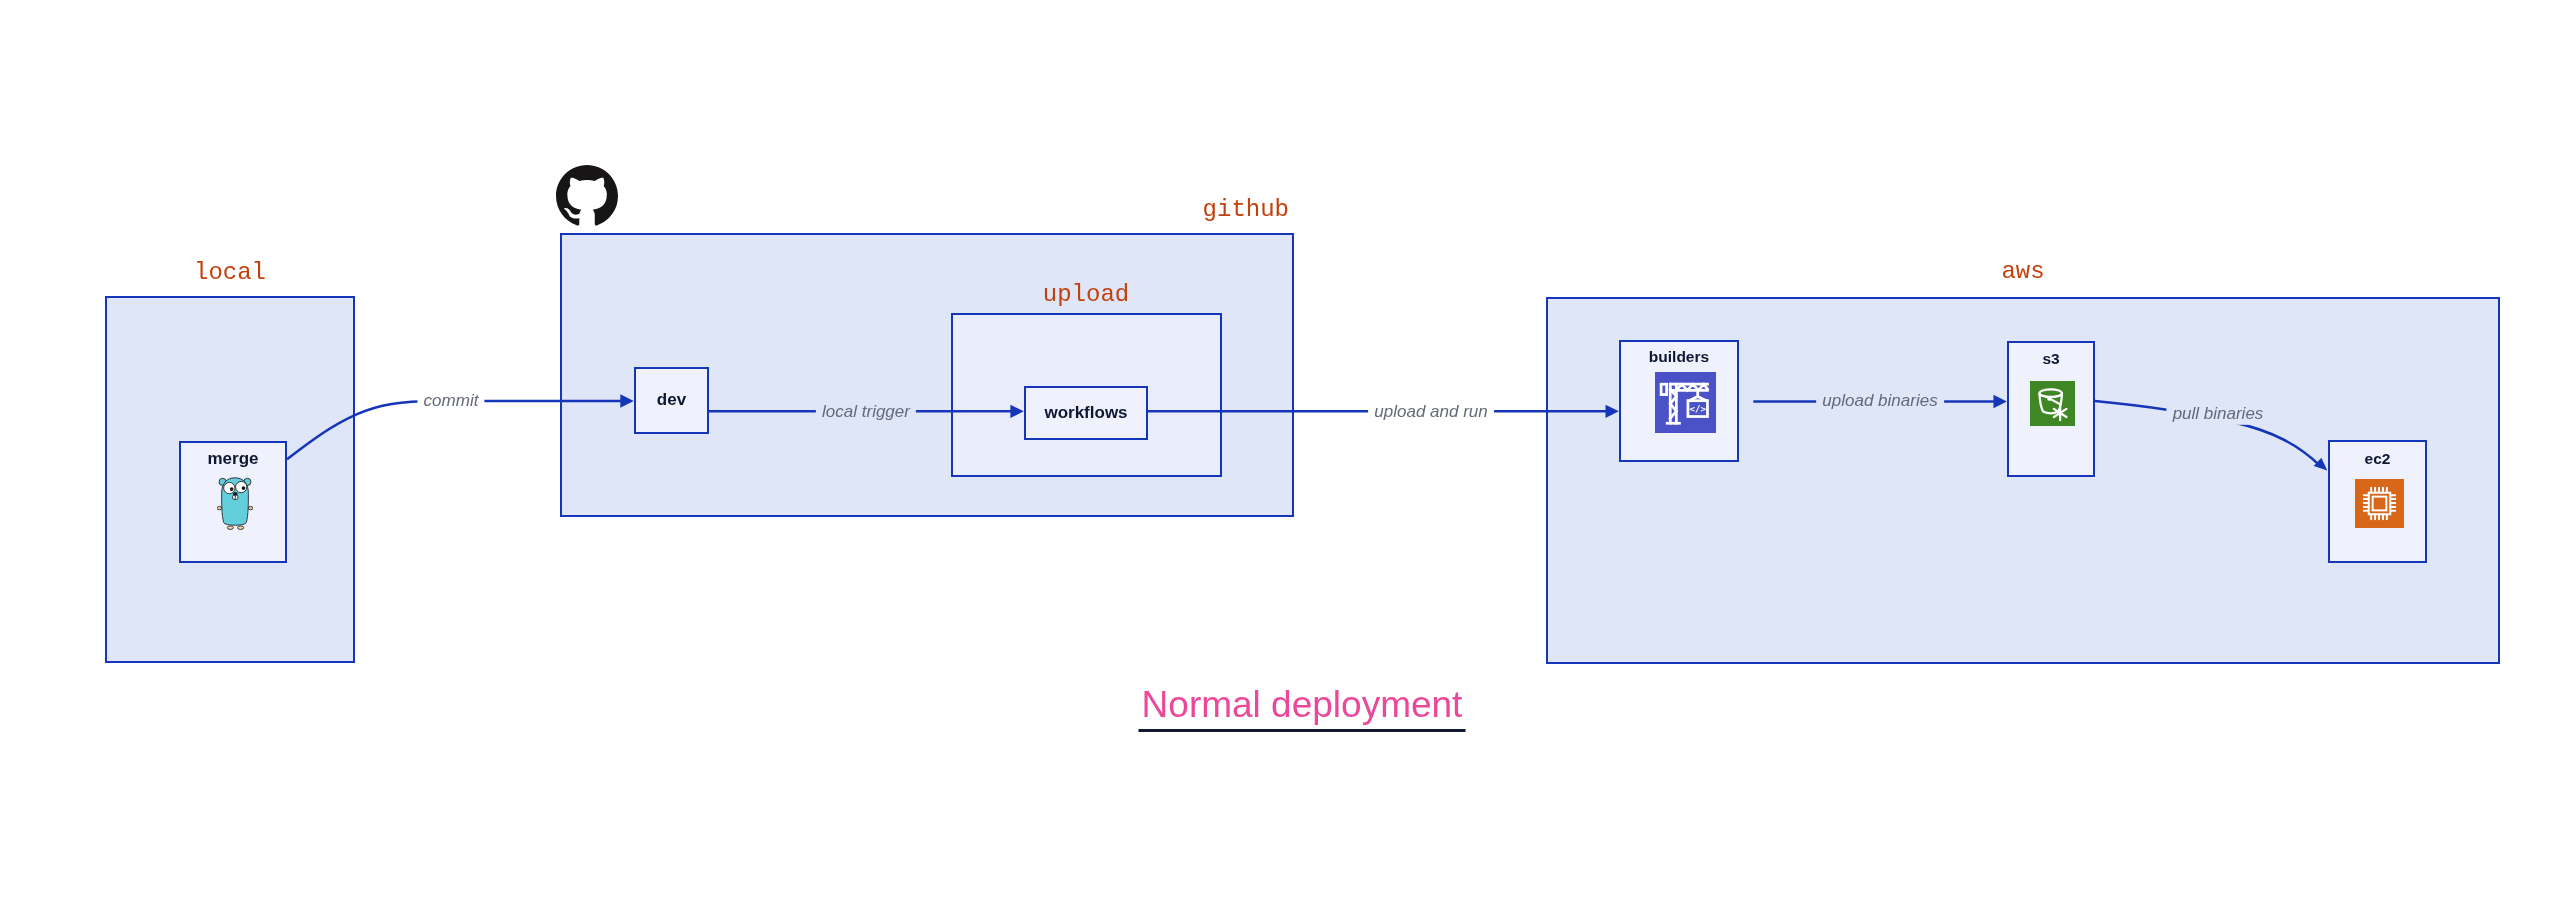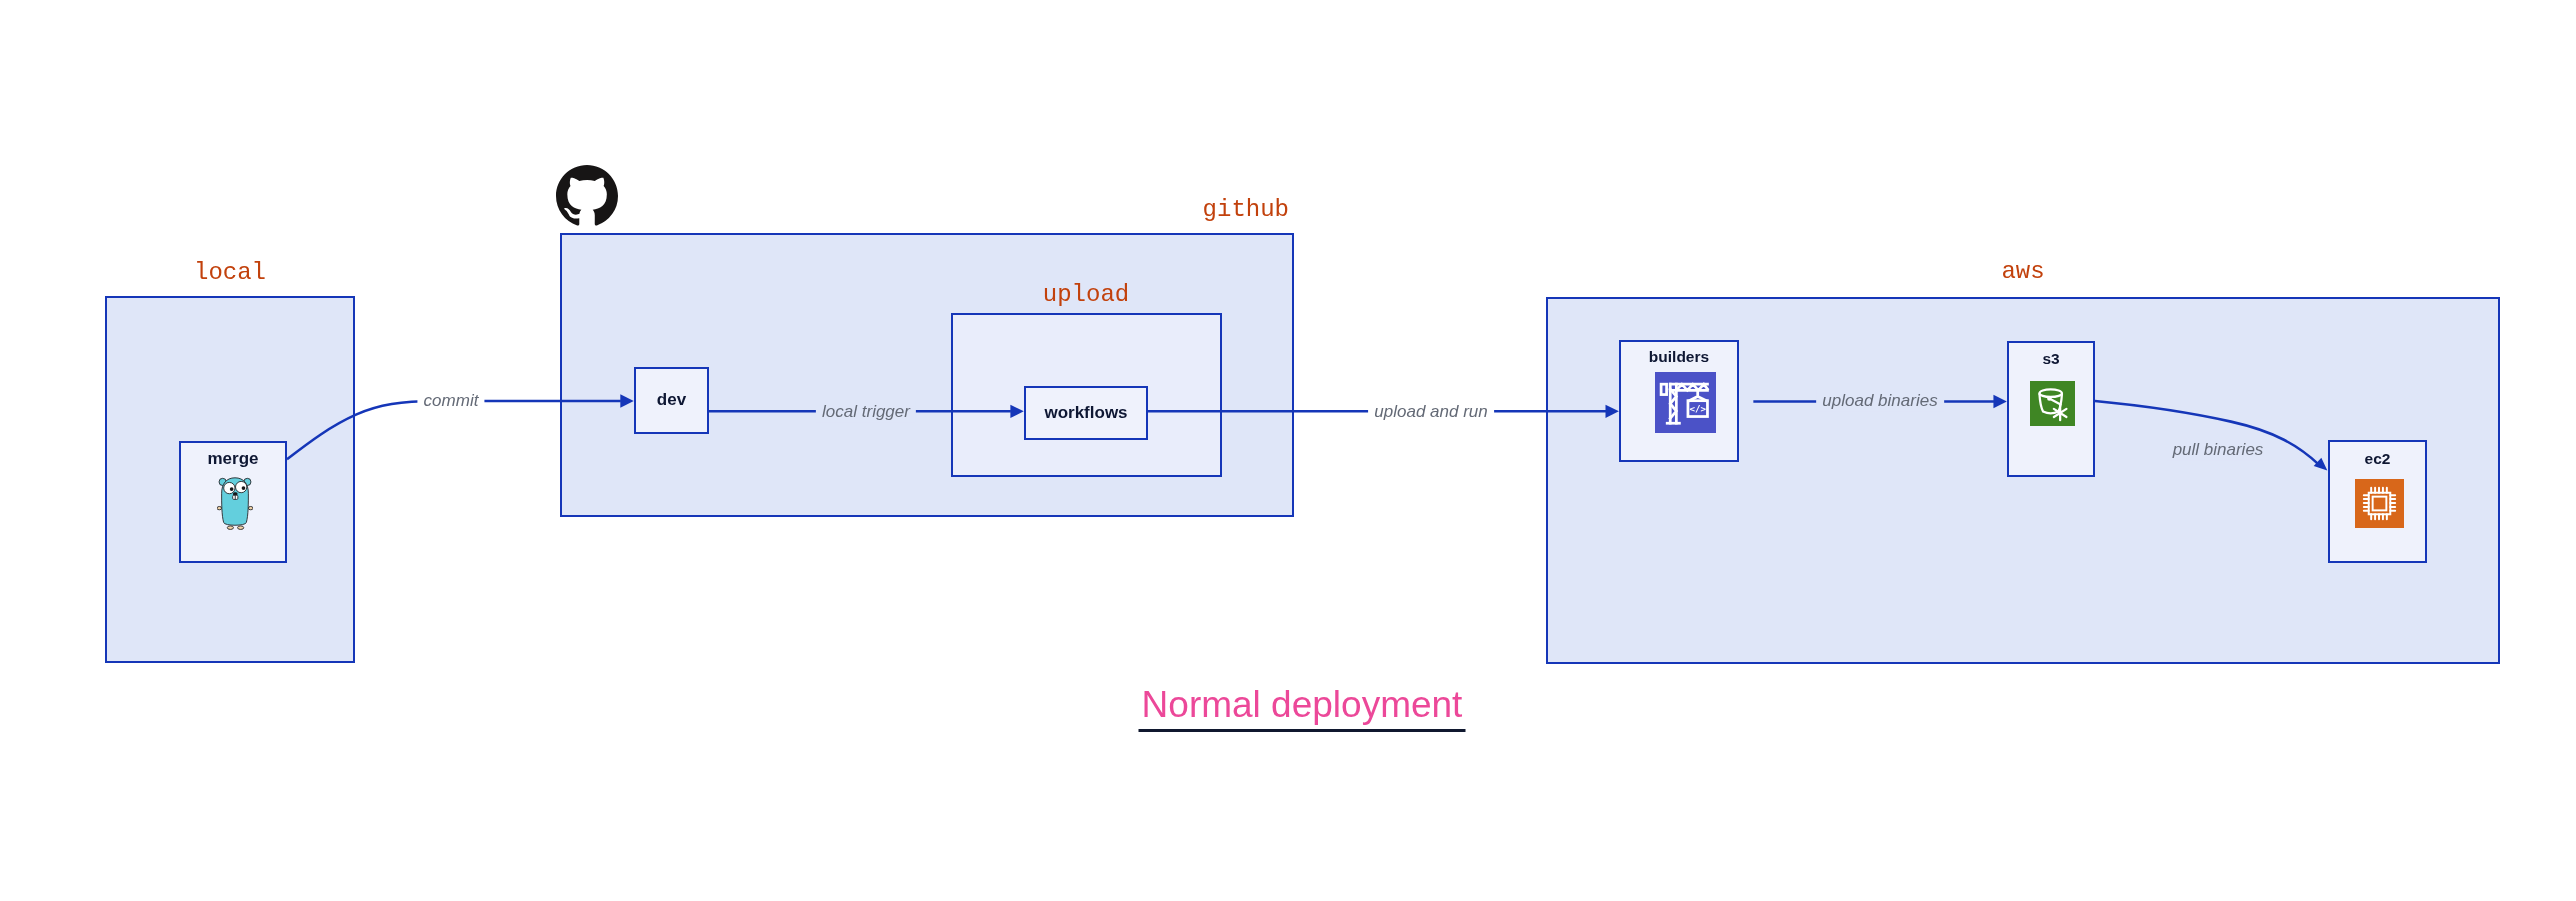--- a/index.html
+++ b/index.html
@@ -134,18 +134,18 @@
       <polygon points="3116,785 3142,798 3116,811"></polygon>
       <polygon points="3869,766 3895,779 3869,792"></polygon>
       <polygon points="4517,913 4490.6,904.1 4505.4,887.9"></polygon>
     </g>
   </svg>
 
   <div class="edge-label bg-white" style="left:451px;top:401px;">commit</div>
   <div class="edge-label bg-fill" style="left:866px;top:412px;">local trigger</div>
   <div class="edge-label bg-white" style="left:1431px;top:412px;">upload and run</div>
   <div class="edge-label bg-fill" style="left:1880px;top:401px;">upload binaries</div>
-  <div class="edge-label bg-fill" style="left:2218px;top:414px;margin-top:36px;">pull binaries</div>
+  <div class="edge-label bg-fill" style="left:2218px;top:414px;">pull binaries</div>
 
   <div class="title">Normal deployment</div>
 
 </div>
 
 
 </body></html>

